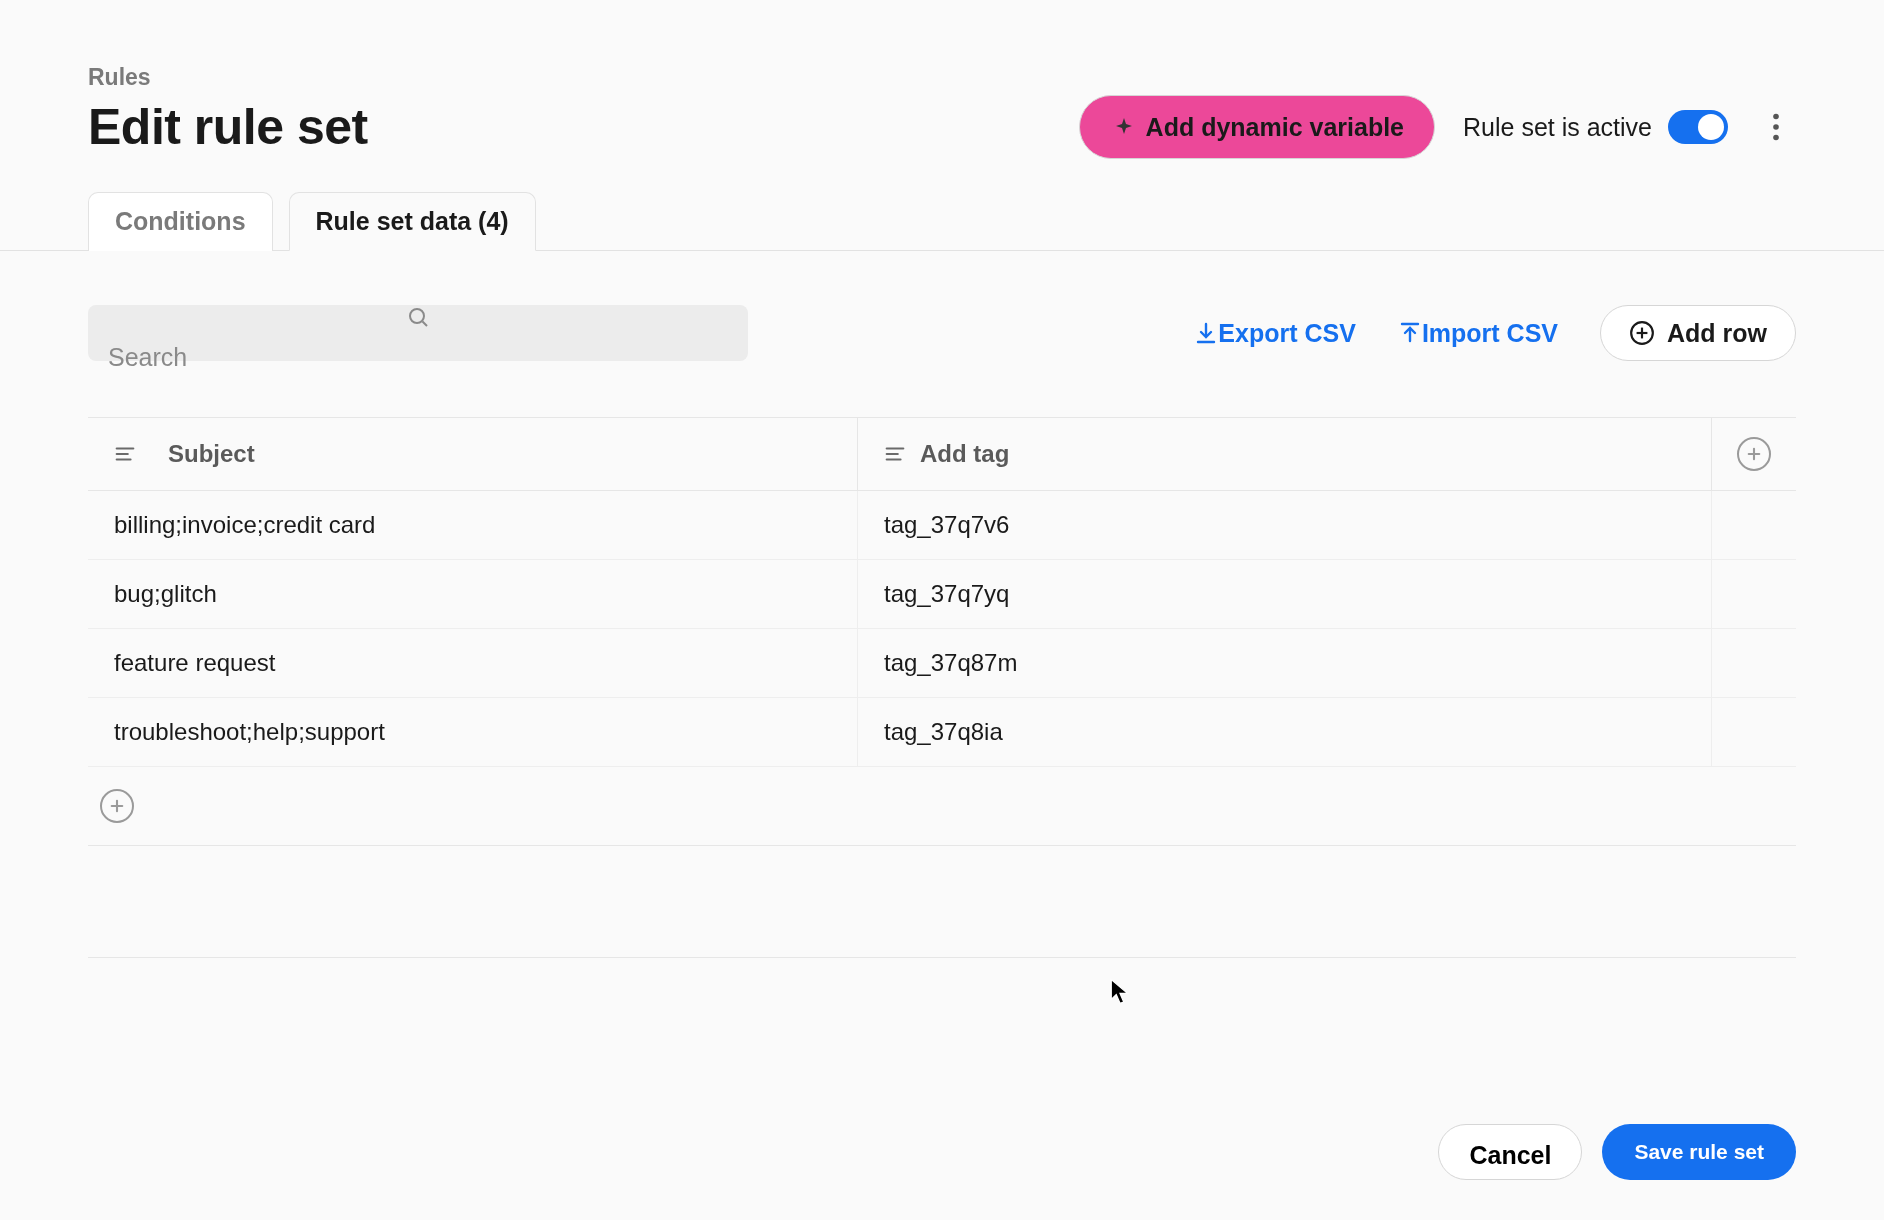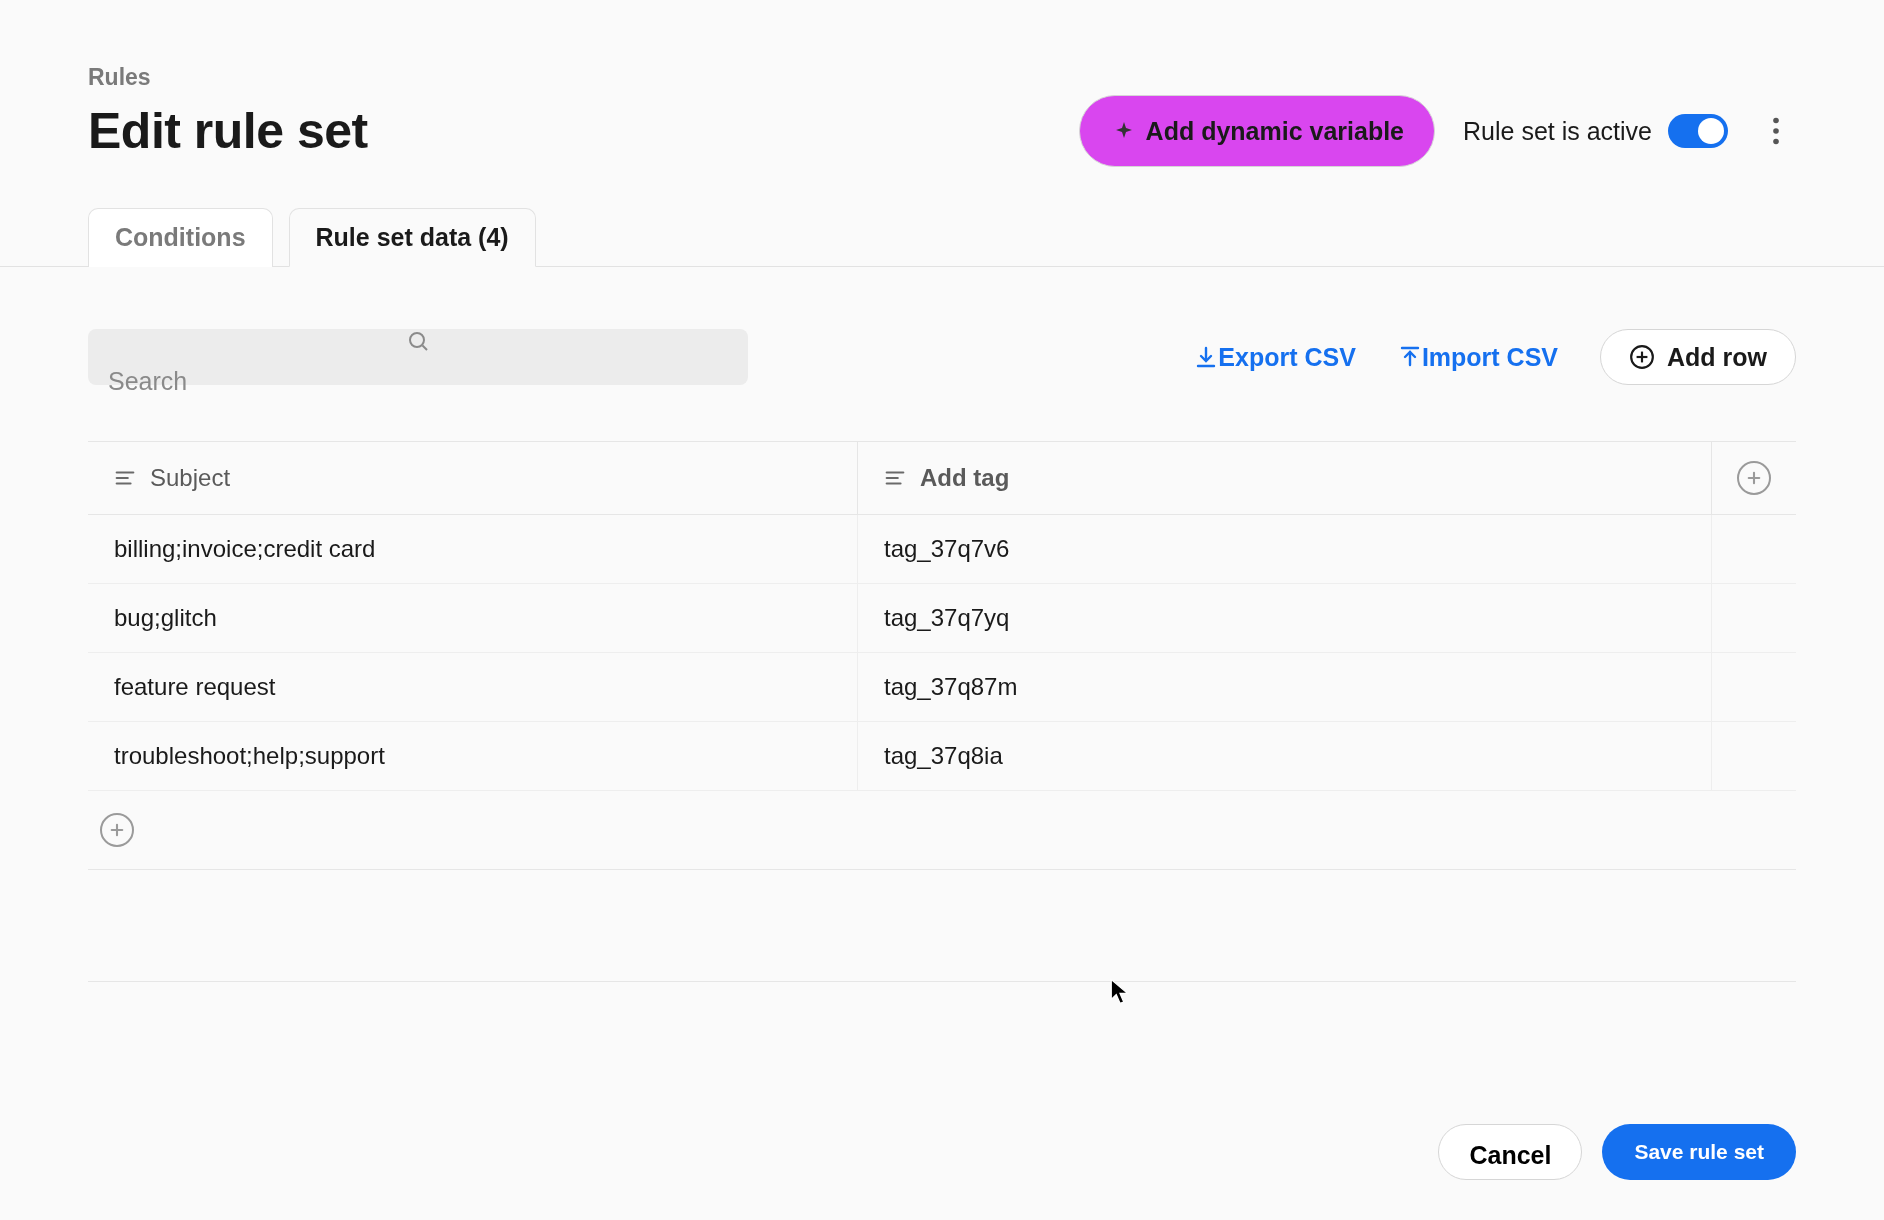--- a/index.html
+++ b/index.html
@@ -38,25 +38,25 @@
   }
   .header-actions {
     display: flex;
     align-items: center;
     gap: 28px;
   }
   .btn-pill {
     display: inline-flex;
     align-items: center;
     gap: 12px;
-    height: 72px;
+    height: 64px;
     padding: 0 30px;
     border: 1px solid #d6d6d6;
     border-radius: 999px;
-    background: #d946ef;
+    background: #ec4899;
     font-size: 25px;
     font-weight: 600;
     cursor: pointer;
     color: #1a1a1a;
   }
   .toggle-wrap {
     display: inline-flex;
     align-items: center;
     gap: 16px;
     font-size: 25px;
@@ -86,21 +86,21 @@
     width: 40px;
     height: 40px;
     cursor: pointer;
     color: #555;
   }
   
   .tabs {
     display: flex;
     gap: 16px;
     border-bottom: 1px solid #e2e2e2;
-    margin: 8px -88px;
+    margin: 0 -88px;
     padding: 0 88px;
   }
   .tab {
     padding: 14px 26px;
     font-size: 25px;
     font-weight: 600;
     color: #7a7a7a;
     border: 1px solid transparent;
     border-bottom: none;
     border-radius: 10px 10px 0 0;
@@ -184,23 +184,23 @@
   .thead {
     display: flex;
     align-items: center;
     border-bottom: 1px solid #e6e6e6;
   }
   .col-subject {
     flex: 0 0 770px;
     padding: 22px 26px;
     display: flex;
     align-items: center;
-    gap: 14px;
+    gap: 32px;
     font-size: 24px;
-    font-weight: 400;
+    font-weight: 700;
     color: #5a5a5a;
     border-right: 1px solid #e6e6e6;
   }
   .col-tag {
     flex: 1;
     padding: 22px 26px;
     display: flex;
     align-items: center;
     gap: 14px;
     font-size: 24px;

